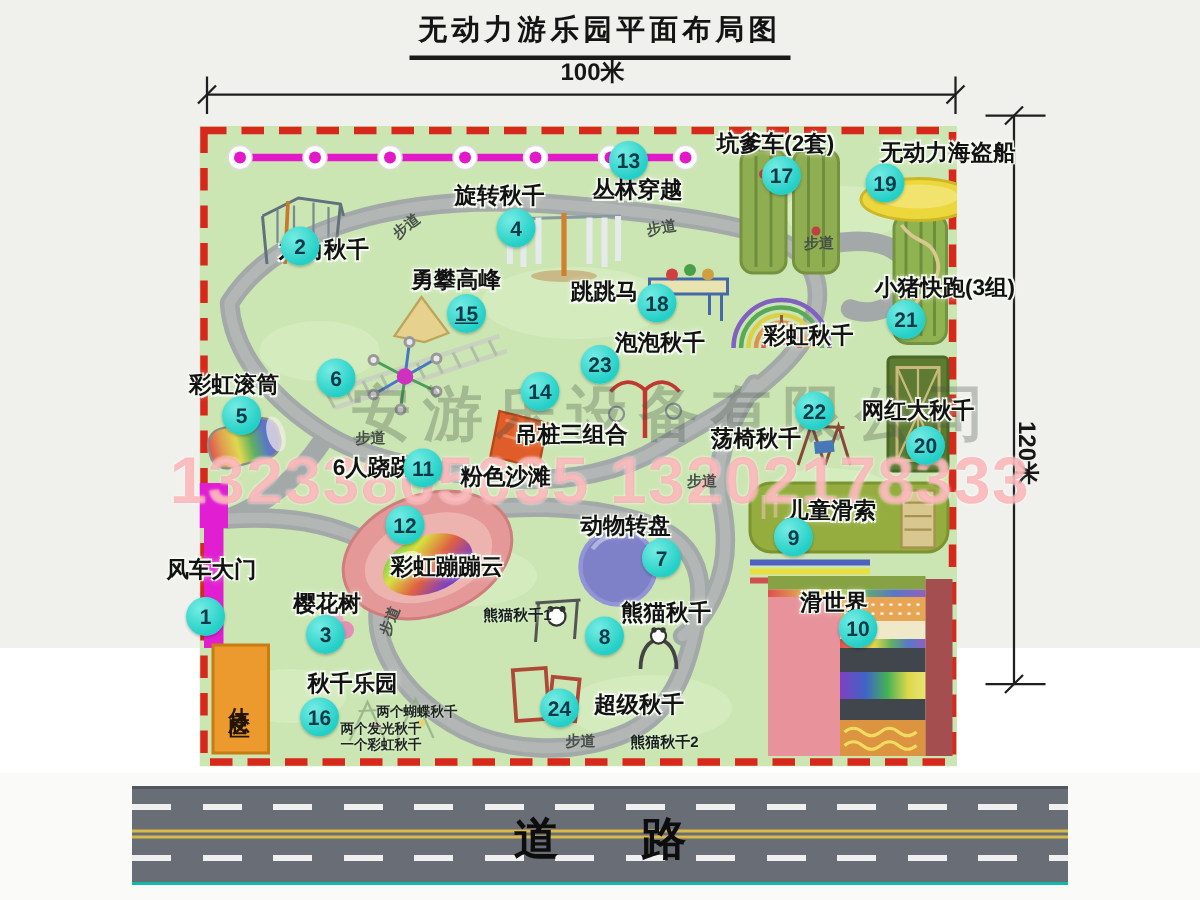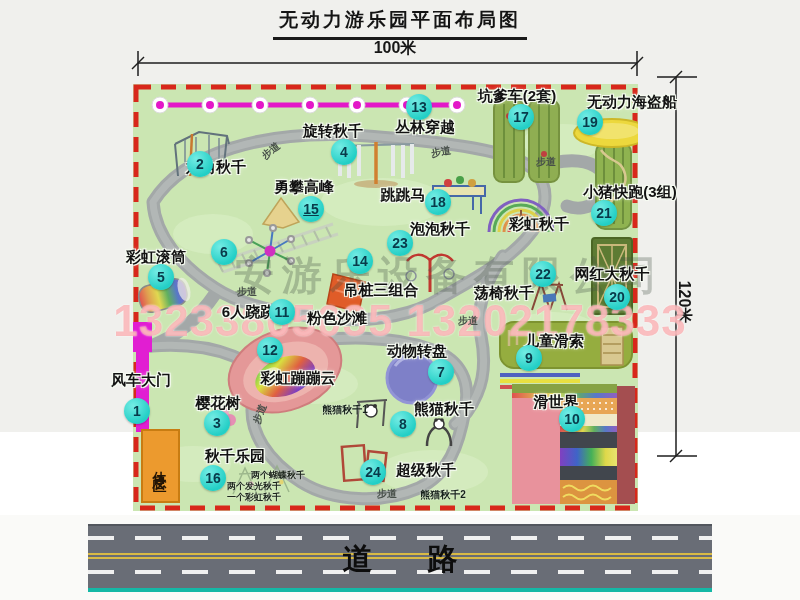--- a/index.html
+++ b/index.html
@@ -23,21 +23,21 @@
   .map-note{position:absolute;transform:translate(0,-50%);font-size:9px;font-weight:bold;color:#1c241c;white-space:nowrap;
     text-shadow:0 0 2px #eef6e8;}
   .map-small{position:absolute;transform:translate(-50%,-50%);font-size:10px;font-weight:bold;color:#15201a;white-space:nowrap;
     text-shadow:0 0 2px #eef6e8;}
   .map-path-label{position:absolute;transform:translate(-50%,-50%);font-size:10px;font-weight:bold;color:#474f49;white-space:nowrap;}
   .map-vlabel{position:absolute;transform:translate(-50%,-50%);writing-mode:vertical-rl;font-size:14px;font-weight:bold;color:#231505;letter-spacing:4px;}
   .wm-company{position:absolute;left:0;top:248px;width:900px;text-align:center;font-size:40px;font-weight:bold;
     color:rgba(70,82,70,.30);letter-spacing:8px;white-space:nowrap;}
   .wm-phone{position:absolute;left:0;top:296px;width:800px;text-align:center;font-size:44px;font-weight:bold;
     color:rgba(248,148,152,.60);letter-spacing:1px;white-space:nowrap;text-shadow:0 0 2px rgba(255,255,255,.85);}
-  .road{position:absolute;left:88px;top:524px;width:624px;height:62px;background:#696d76;border-top:2px solid #52565e;border-bottom:4px solid #14b8a6;}
+  .road{position:absolute;left:88px;top:524px;width:624px;height:62px;background:#696d76;border-top:2px solid #52565e;border-bottom:2px solid #14b8a6;}
   .road .dash{position:absolute;left:0;width:100%;height:4px;background:repeating-linear-gradient(90deg,#f0f0f0 0 26px,rgba(0,0,0,0) 26px 47px);}
   .road .dash.top{top:10px;}
   .road .dash.bot{top:44px;}
   .road .yellow{position:absolute;left:0;width:100%;height:2px;background:#d9ba45;}
   .road .y1{top:27px;} .road .y2{top:31px;}
   .road-label{position:absolute;left:0;top:13px;width:100%;text-align:center;font-size:30px;font-weight:bold;color:#0d0d0d;
     letter-spacing:55px;padding-left:55px;box-sizing:border-box;}
 </style>
 </head>
 <body>

